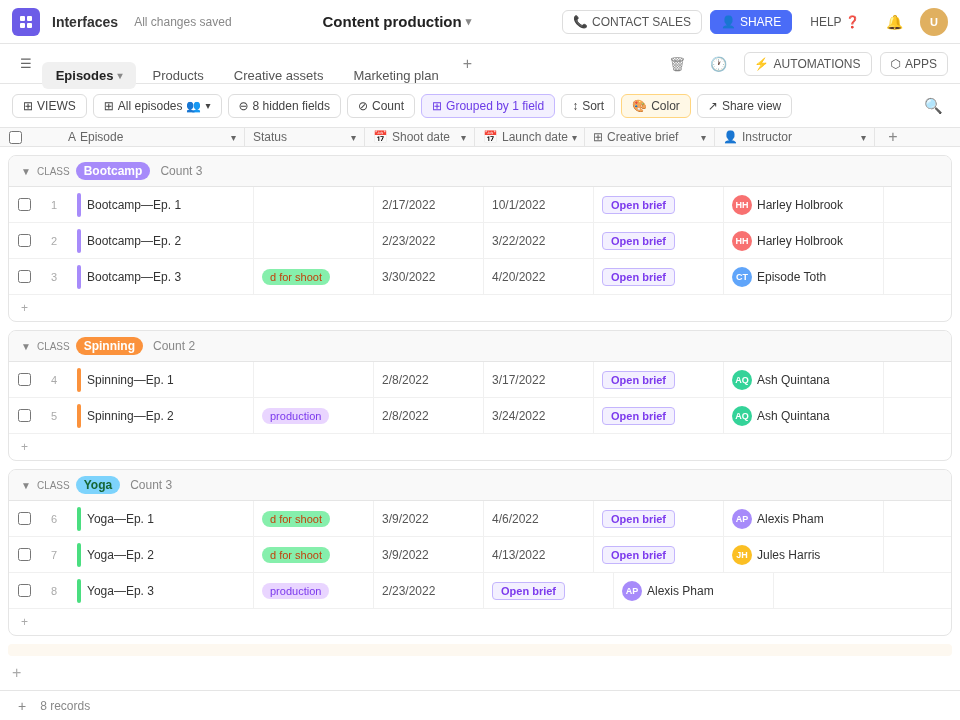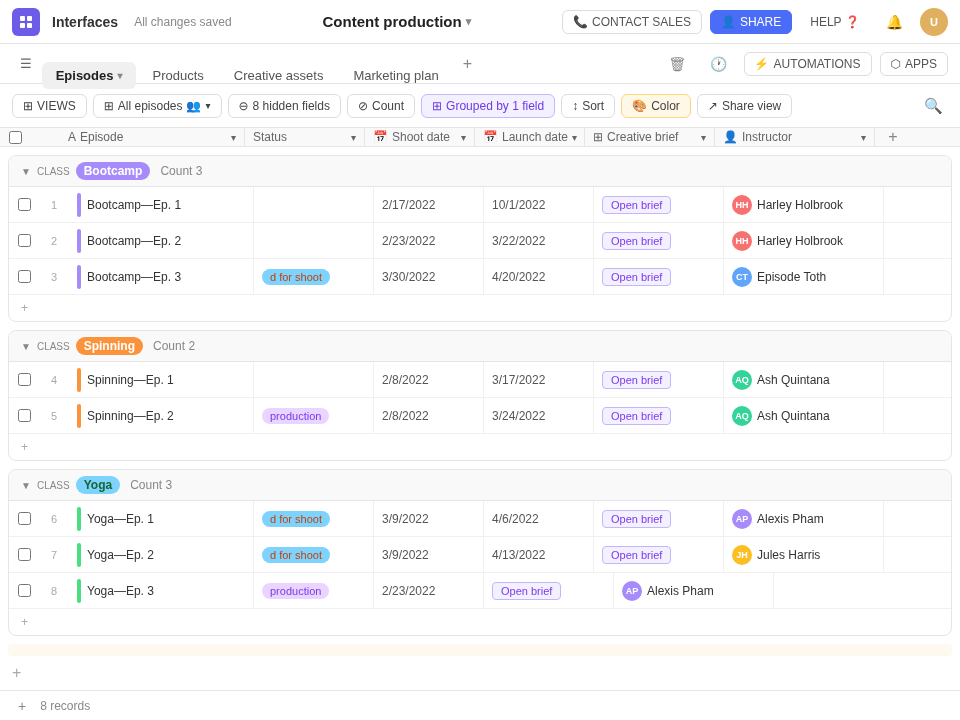--- a/index.html
+++ b/index.html
@@ -104,24 +104,24 @@
     .row-status { width: 120px; flex-shrink: 0; }
     .row-shoot { width: 110px; flex-shrink: 0; color: #555; }
     .row-launch { width: 110px; flex-shrink: 0; color: #555; }
     .row-brief { width: 130px; flex-shrink: 0; }
     .row-instructor { width: 160px; flex-shrink: 0; gap: 5px; }
 
     .status-badge {
       padding: 2px 8px; border-radius: 12px; font-size: 11px; font-weight: 500;
     }
     .status-production { background: #e9d5ff; color: #7c3aed; }
-    .status-shoot { background: #7dd3fc; color: #c2410c; }
+    .status-shoot { background: #86efac; color: #c2410c; }
 
     .brief-badge {
-      padding: 2px 8px; border-radius: 4px; font-size: 11px; font-weight: 400;
+      padding: 2px 8px; border-radius: 4px; font-size: 11px; font-weight: 700;
       background: #f3f0ff; color: #7c3aed; border: 1px solid #c4b5fd;
     }
 
     .row-color-bar { width: 4px; height: 24px; border-radius: 2px; flex-shrink: 0; }
     .bar-purple { background: #a78bfa; }
     .bar-orange { background: #fb923c; }
     .bar-green { background: #4ade80; }
 
     .instructor-avatar {
       width: 20px; height: 20px; border-radius: 50%;

